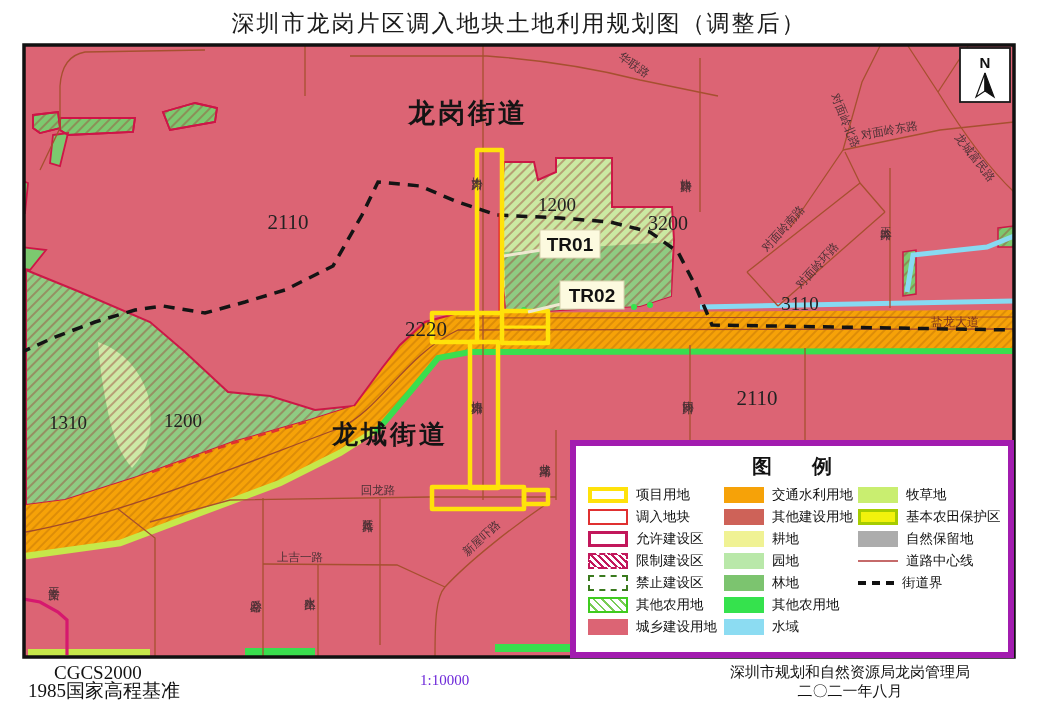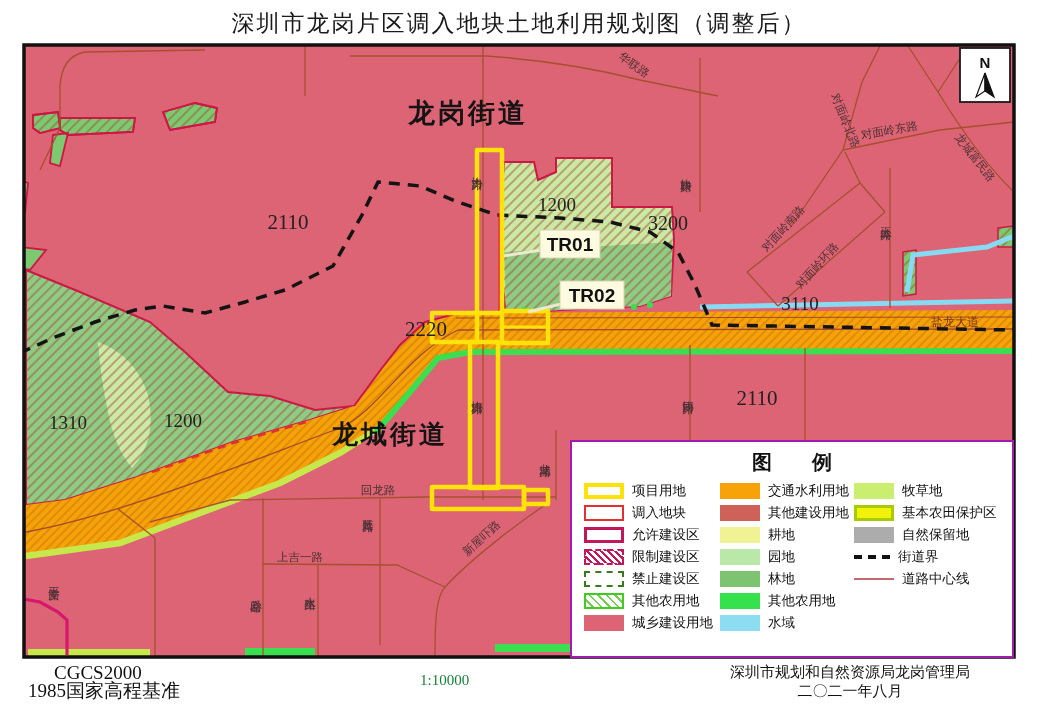--- a/index.html
+++ b/index.html
@@ -11,21 +11,21 @@
   svg text{font-family:"Liberation Serif","DejaVu Serif",serif;}
   .num{fill:#222;}
   .rlabel{font-size:11.5px;fill:#4A3034;}
   .vtext{writing-mode:vertical-rl;text-orientation:upright;letter-spacing:1px;}
   .district{font-weight:bold;fill:#141414;letter-spacing:3px;}
   .trtext{font-family:"Liberation Sans","DejaVu Sans",sans-serif;font-weight:bold;font-size:19px;fill:#111;}
   .ylda{font-size:12px;fill:#7A3020;}
 
   
   #legend{position:absolute;left:570px;top:440px;width:444px;height:218px;background:#fff;
-          border:2px solid #a21caf;box-sizing:border-box;z-index:5;}
+          border:6px solid #a21caf;box-sizing:border-box;z-index:5;}
   #legend-title{text-align:center;margin-top:7px;font-family:"Liberation Serif","DejaVu Serif",serif;
           font-size:20px;font-weight:bold;color:#111;}
   .lcol{position:absolute;top:38px;text-align:center;}
   #lcol1{left:12px;} #lcol2{left:148px;} #lcol3{left:282px;}
   .li{display:flex;align-items:center;height:22px;}
   .li-label{font-family:"Liberation Serif","DejaVu Serif",serif;font-size:13.5px;color:#111;white-space:nowrap;}
   .sw{width:40px;height:16px;margin-right:8px;flex:none;box-sizing:border-box;background:#fff;}
   .sw-project{border:4px solid #FFE20A;}
   .sw-import{border:2.5px solid #E03030;}
   .sw-allowed{border:3px solid #C2175B;}
@@ -44,21 +44,21 @@
   .sw-natural{background:#ACACAC;}
   .sw-basicfarm{background:#F2F20C;border:3px solid #A6CC00;}
   .sw-centerline{background:linear-gradient(#C56A6A,#C56A6A) center/100% 2px no-repeat;}
   .sw-streetb{height:0;border:none;border-top:4.5px dashed #111;width:36px;background:none;}
 
   
   .fdatum{position:absolute;left:28px;top:664px;font-family:"Liberation Serif","DejaVu Serif",serif;
           font-size:19px;color:#111;line-height:18px;}
   .fdatum .l1{margin-left:26px;}
   .fscale{position:absolute;left:420px;top:672px;font-family:"Liberation Serif","DejaVu Serif",serif;
-          font-size:15px;color:#15803d;}
+          font-size:15px;color:#6d28d9;}
   .fagency{position:absolute;left:700px;top:664px;width:300px;text-align:center;
           font-family:Liberation Mono, monospace;font-size:15px;color:#111;line-height:19px;}
 </style>
 </head>
 <body>
 
 <div id="page">
 
   <div id="map-title">深圳市龙岗片区调入地块土地利用规划图（调整后）</div>
 
@@ -300,26 +300,26 @@
         </div>
       <div class="li">
           <span class="sw sw-basicfarm"></span>
           <span class="li-label">基本农田保护区</span>
         </div>
       <div class="li">
           <span class="sw sw-natural"></span>
           <span class="li-label">自然保留地</span>
         </div>
       <div class="li">
+          <span class="sw sw-centerline"></span>
+          <span class="li-label">道路中心线</span>
+        </div>
+      <div class="li">
           <span class="sw sw-streetb"></span>
           <span class="li-label">街道界</span>
-        </div>
-      <div class="li">
-          <span class="sw sw-centerline"></span>
-          <span class="li-label">道路中心线</span>
         </div>
     </div>
   </div>
 
   <div class="fdatum">
     <div class="l1">CGCS2000</div>
     <div>1985国家高程基准</div>
   </div>
   <div class="fscale">1:10000</div>
   <div class="fagency">

